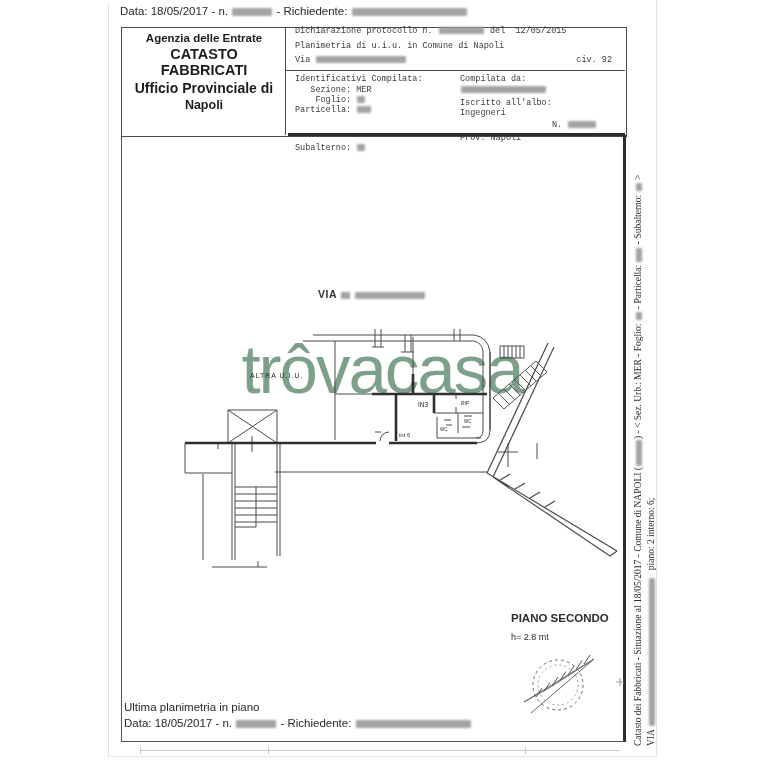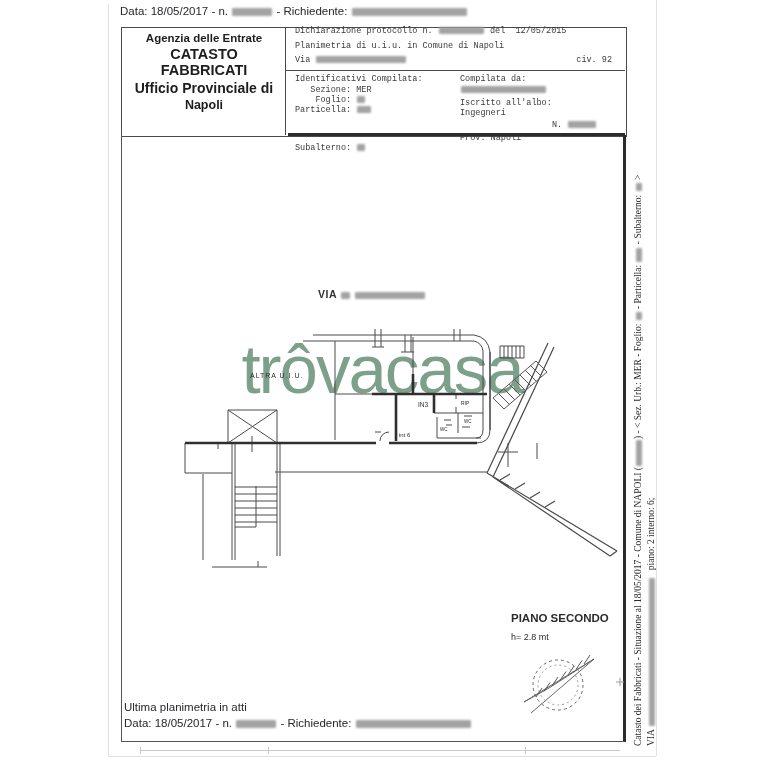--- a/index.html
+++ b/index.html
@@ -128,21 +128,21 @@
     <text x="250" y="378" font-size="7" letter-spacing="1">ALTRA U.I.U.</text>
     <text x="418" y="407" font-size="6.5">IN3</text>
     <text x="461" y="405" font-size="5">RIP</text>
     <text x="440" y="431" font-size="4.5">WC</text>
     <text x="464" y="423" font-size="4.5">WC</text>
     <text x="399" y="437" font-size="6">int 6</text>
     <text x="511" y="622" font-size="11.5" font-weight="bold">PIANO SECONDO</text>
     <text x="511" y="640" font-size="9">h= 2.8 mt</text>
   </svg>
 
-  <div class="abs serif" style="left:124px;top:701px;">Ultima planimetria in atti</div>
+  <div class="abs serif" style="left:124px;top:701px;">Ultima planimetria in piano</div>
   <div class="abs serif" style="left:124px;top:717px;">Data: 18/05/2017 - n. <span class="redact" style="width: 40px;"></span> - Richiedente: <span class="redact" style="width: 115px;"></span></div>
 
   <div class="abs tickline" style="left:140px;top:750px;width:480px;height:1px;"></div>
   <div class="abs tickline" style="left:140px;top:747px;width:1px;height:7px;"></div>
   <div class="abs tickline" style="left:268px;top:747px;width:1px;height:7px;"></div>
   <div class="abs tickline" style="left:525px;top:747px;width:1px;height:7px;"></div>
 
   <div class="abs vtext" style="left:633px;top:746px;">Catasto dei Fabbricati - Situazione al 18/05/2017 - Comune di NAPOLI (<span class="redact" style="width: 26px;"></span>) - &lt; Sez. Urb.: MER - Foglio: <span class="redact" style="width: 8px;"></span> - Particella: <span class="redact" style="width: 14px;"></span> - Subalterno: <span class="redact" style="width: 8px;"></span> &gt;</div>
   <div class="abs vtext" style="left:646px;top:746px;">VIA <span class="redact" style="width: 148px;"></span>   piano: 2 interno: 6;</div>
 

